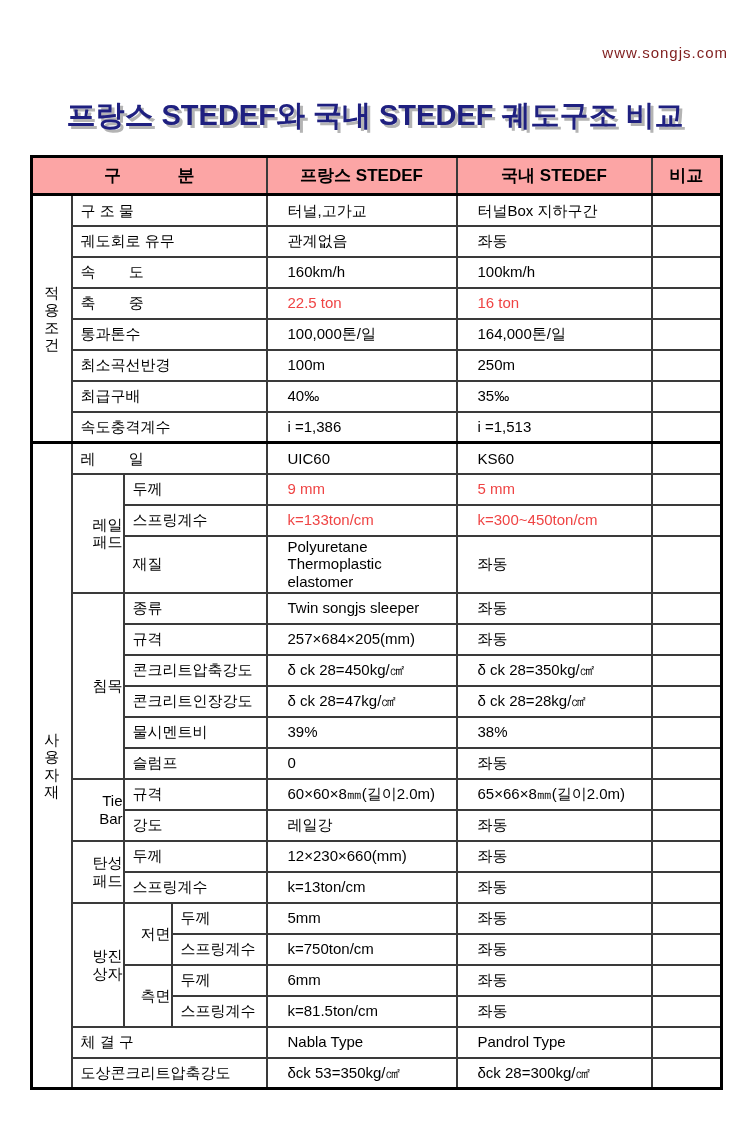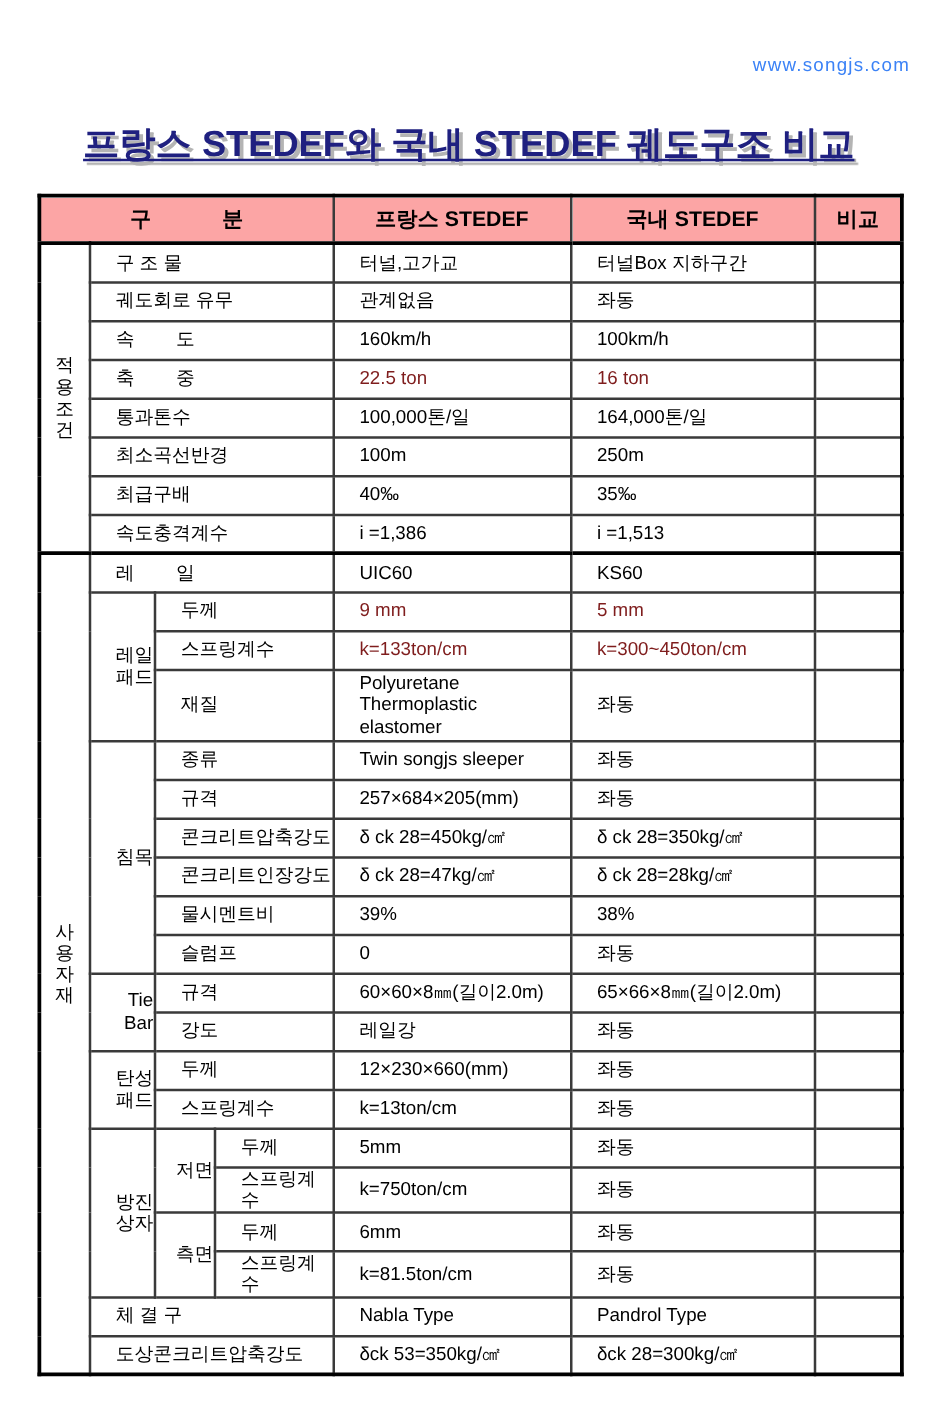--- a/index.html
+++ b/index.html
@@ -6,31 +6,30 @@
   html, body { background: #ffffff; }
   body {
     width: 750px; height: 1134px;
     position: relative;
     font-family: "Liberation Sans", "DejaVu Sans", sans-serif;
     color: #000;
   }
   .watermark {
     position: absolute; top: 44px; right: 22px;
     font-size: 15px; letter-spacing: 1px;
-    color: #3b82f6; text-decoration: none;
+    color: #7f1d1d; text-decoration: none;
     font-family: "Liberation Sans", sans-serif;
   }
   .page-title {
     position: absolute; top: 96px; left: 0; width: 100%;
     text-align: center;
     font-size: 29px; font-weight: 800; letter-spacing: 0px;
     color: #1f2080;
     text-shadow: 3px 3px 0 #b4b4b4;
     white-space: pre-wrap;
-    text-decoration: underline;
   }
   table.spec {
     position: absolute; left: 30px; top: 155px;
     width: 690px;
     border-collapse: collapse;
     table-layout: fixed;
     border: 3px solid #000;
   }
   table.spec td, table.spec th {
     border: 2px solid #3a3a3a;
@@ -57,24 +56,24 @@
     font-size: 16px;
     white-space: pre-line;
     line-height: 47px;
     padding: 0;
   }
   td.group, td.subgroup {
     text-align: right;
     white-space: pre-line;
     line-height: 1.5;
   }
-  td.label { text-align: left; padding-left: 20px; border-radius: 14px; }
+  td.label { text-align: left; padding-left: 8px; border-radius: 14px; }
   td.val   { text-align: left; padding-left: 20px; }
   td.note  { }
-  .red { color: #7f1d1d; font-weight: 700; margin-top: 37px; }
+  .red { color: #ef4444; font-weight: 700; margin-top: 37px; }
 </style>
 </head>
 <body>
 
 <a class="watermark" href="#">www.songjs.com</a>
 
 <div class="page-title">프랑스 STEDEF와 국내 STEDEF 궤도구조 비교</div>
 
 <table class="spec">
   <colgroup>

